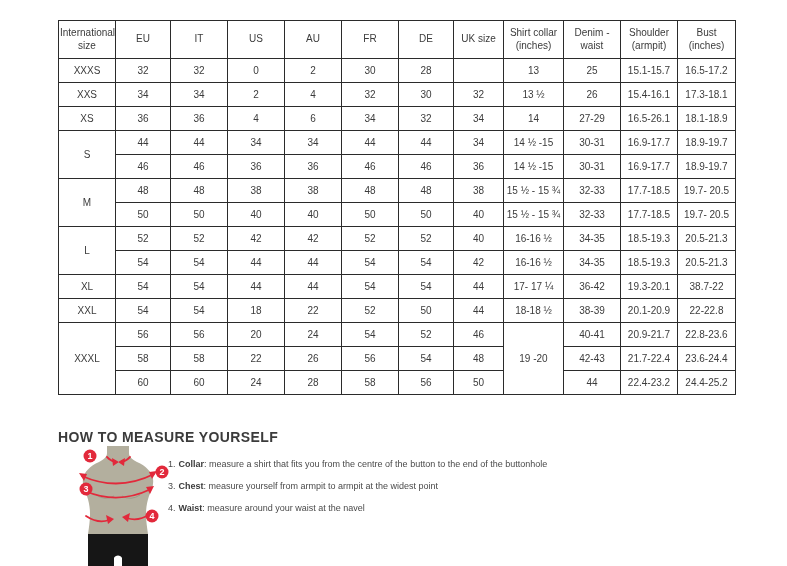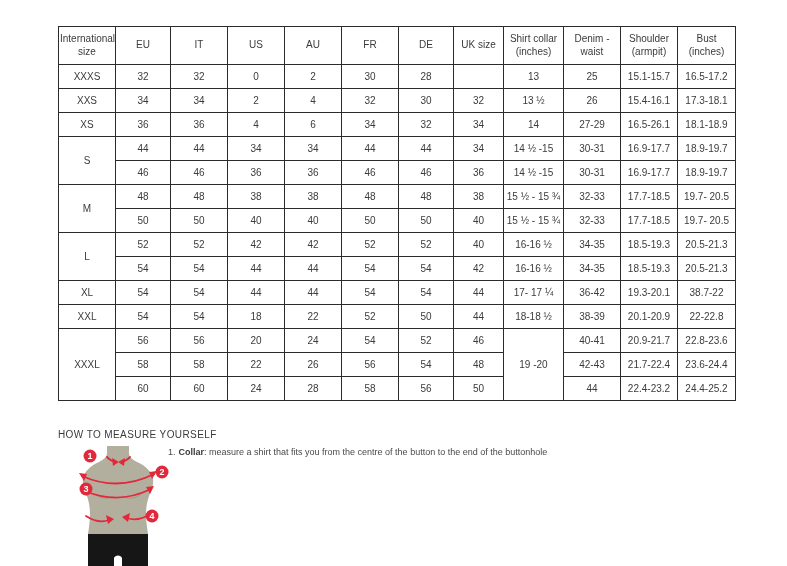--- a/index.html
+++ b/index.html
@@ -1,36 +1,36 @@
 <!DOCTYPE html>
 <html><head>
 <meta charset="utf-8">
 <style>
   html,body{margin:0;padding:0;}
   body{
     width:787px;height:566px;background:#ffffff;position:relative;overflow:hidden;
     font-family:"Liberation Sans",sans-serif;color:#3b3b3b;
   }
   table.size-chart{
-    position:absolute;left:58px;top:26px;width:677px;
+    position:absolute;left:58px;top:20px;width:677px;
     border-collapse:collapse;table-layout:fixed;
   }
   .size-chart th,.size-chart td{
     border:1px solid #2b2b2b;text-align:center;vertical-align:middle;
     font-size:10px;font-weight:normal;padding:0 1px;color:#3b3b3b;
   }
   .size-chart th{height:37px;line-height:1.25;}
   .size-chart td{height:23px;}
   .measure-title{
-    position:absolute;left:58px;top:429px;font-size:10px;font-weight:normal;
+    position:absolute;left:58px;top:429px;font-size:14px;font-weight:bold;
     letter-spacing:.4px;color:#3b3b3b;
   }
   .figure{position:absolute;left:78px;top:446px;width:96px;height:120px;}
   .steps{position:absolute;left:168px;top:447px;margin:0;padding:0;list-style:none;}
-  .steps li{font-size:9px;color:#4a4a4a;margin:0 0 7px 0;white-space:nowrap;}
+  .steps li{font-size:9px;color:#4a4a4a;margin:12px 0 7px 0;white-space:nowrap;}
   .steps b{color:#3b3b3b;}
   .steps .num{margin-right:3px;}
 </style>
 </head>
 <body>
 
 <table class="size-chart">
   <colgroup>
     <col style="width:57px">
       <col style="width:55px">
@@ -289,13 +289,15 @@
     <text x="8" y="46.4" text-anchor="middle" font-size="9" font-weight="bold" fill="#ffffff">3</text>
   </g>
   <g>
     <circle cx="74" cy="70" r="6.5" fill="#e2293b"></circle>
     <text x="74" y="73.4" text-anchor="middle" font-size="9" font-weight="bold" fill="#ffffff">4</text>
   </g>
 </svg>
 
 <ol class="steps">
   <li><span class="num">1.</span><b>Collar</b><span>: measure a shirt that fits you from the centre of the button to the end of the buttonhole</span></li>
+  <li><span class="num">3.</span><b>Chest</b><span>: measure yourself from armpit to armpit at the widest point</span></li>
+  <li><span class="num">4.</span><b>Waist</b><span>: measure around your waist at the navel</span></li>
 </ol>
 
 </body></html>

